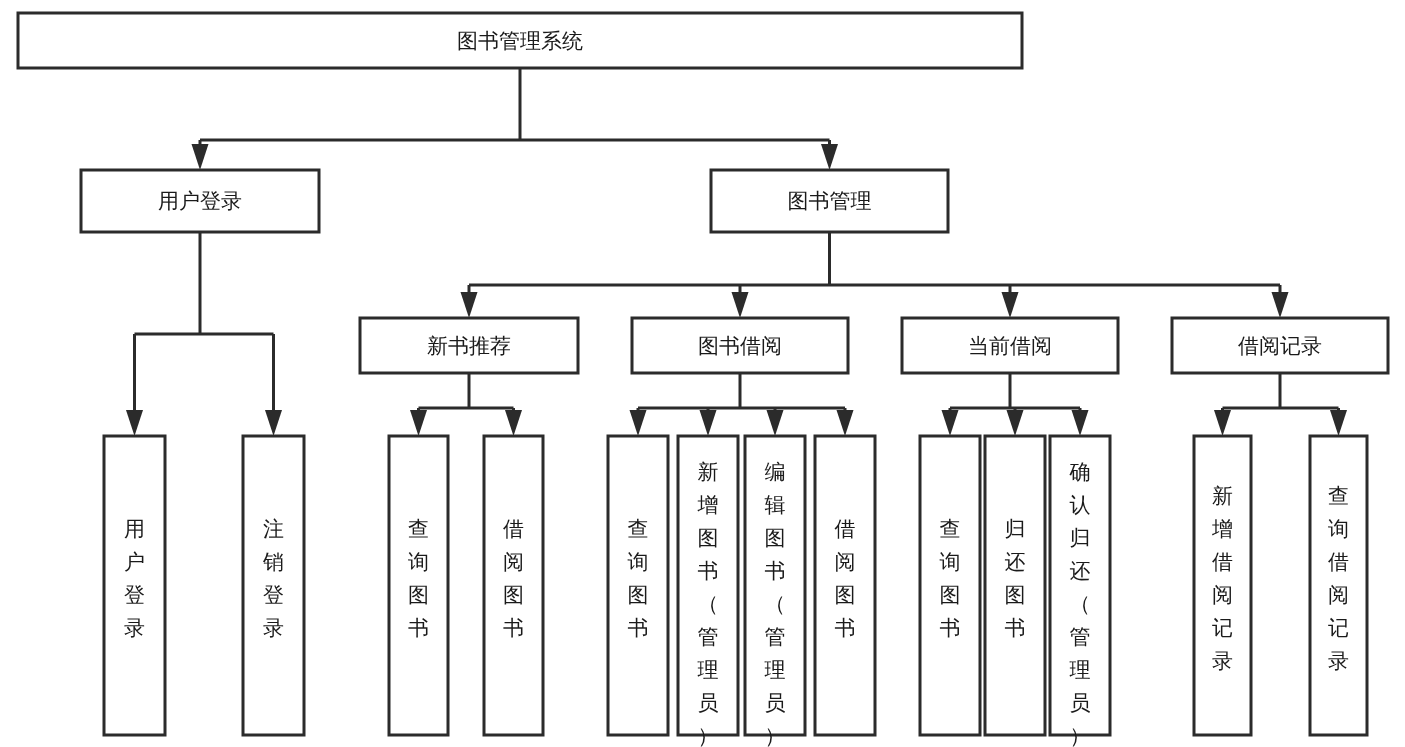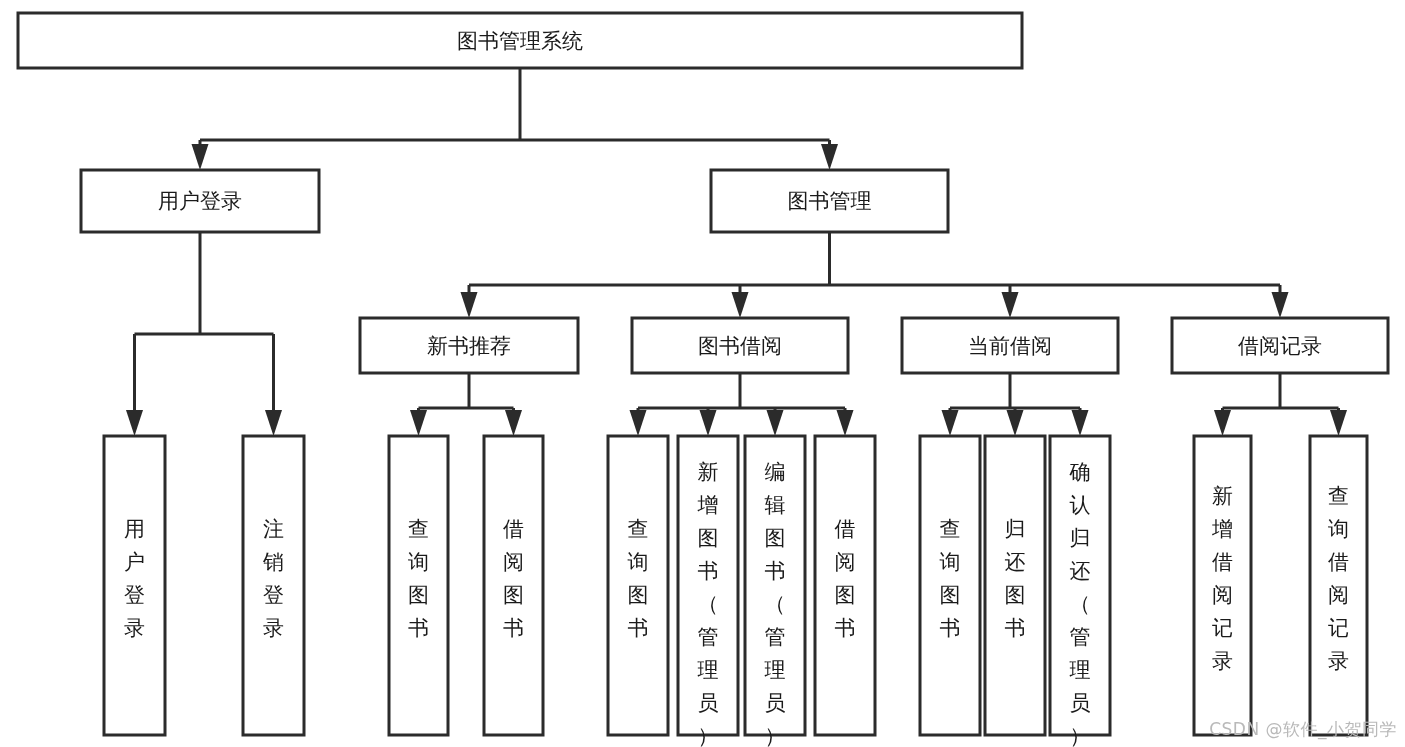--- a/index.html
+++ b/index.html
@@ -218,14 +218,13 @@
         <g>
           <rect x="1194" y="436" width="57" height="299" class="node-box"></rect>
           <text x="1222.5" y="0" class="node-label-vertical"><tspan x="1222.5" y="503">新</tspan><tspan x="1222.5" y="536">增</tspan><tspan x="1222.5" y="569">借</tspan><tspan x="1222.5" y="602">阅</tspan><tspan x="1222.5" y="635">记</tspan><tspan x="1222.5" y="668">录</tspan></text>
         </g>
         <g>
           <rect x="1310" y="436" width="57" height="299" class="node-box"></rect>
           <text x="1338.5" y="0" class="node-label-vertical"><tspan x="1338.5" y="503">查</tspan><tspan x="1338.5" y="536">询</tspan><tspan x="1338.5" y="569">借</tspan><tspan x="1338.5" y="602">阅</tspan><tspan x="1338.5" y="635">记</tspan><tspan x="1338.5" y="668">录</tspan></text>
         </g>
       </g>
   </svg>
-  <div class="watermark-text">CSDN @软件_小贺同学</div>
 </div>
 
 </body></html>

